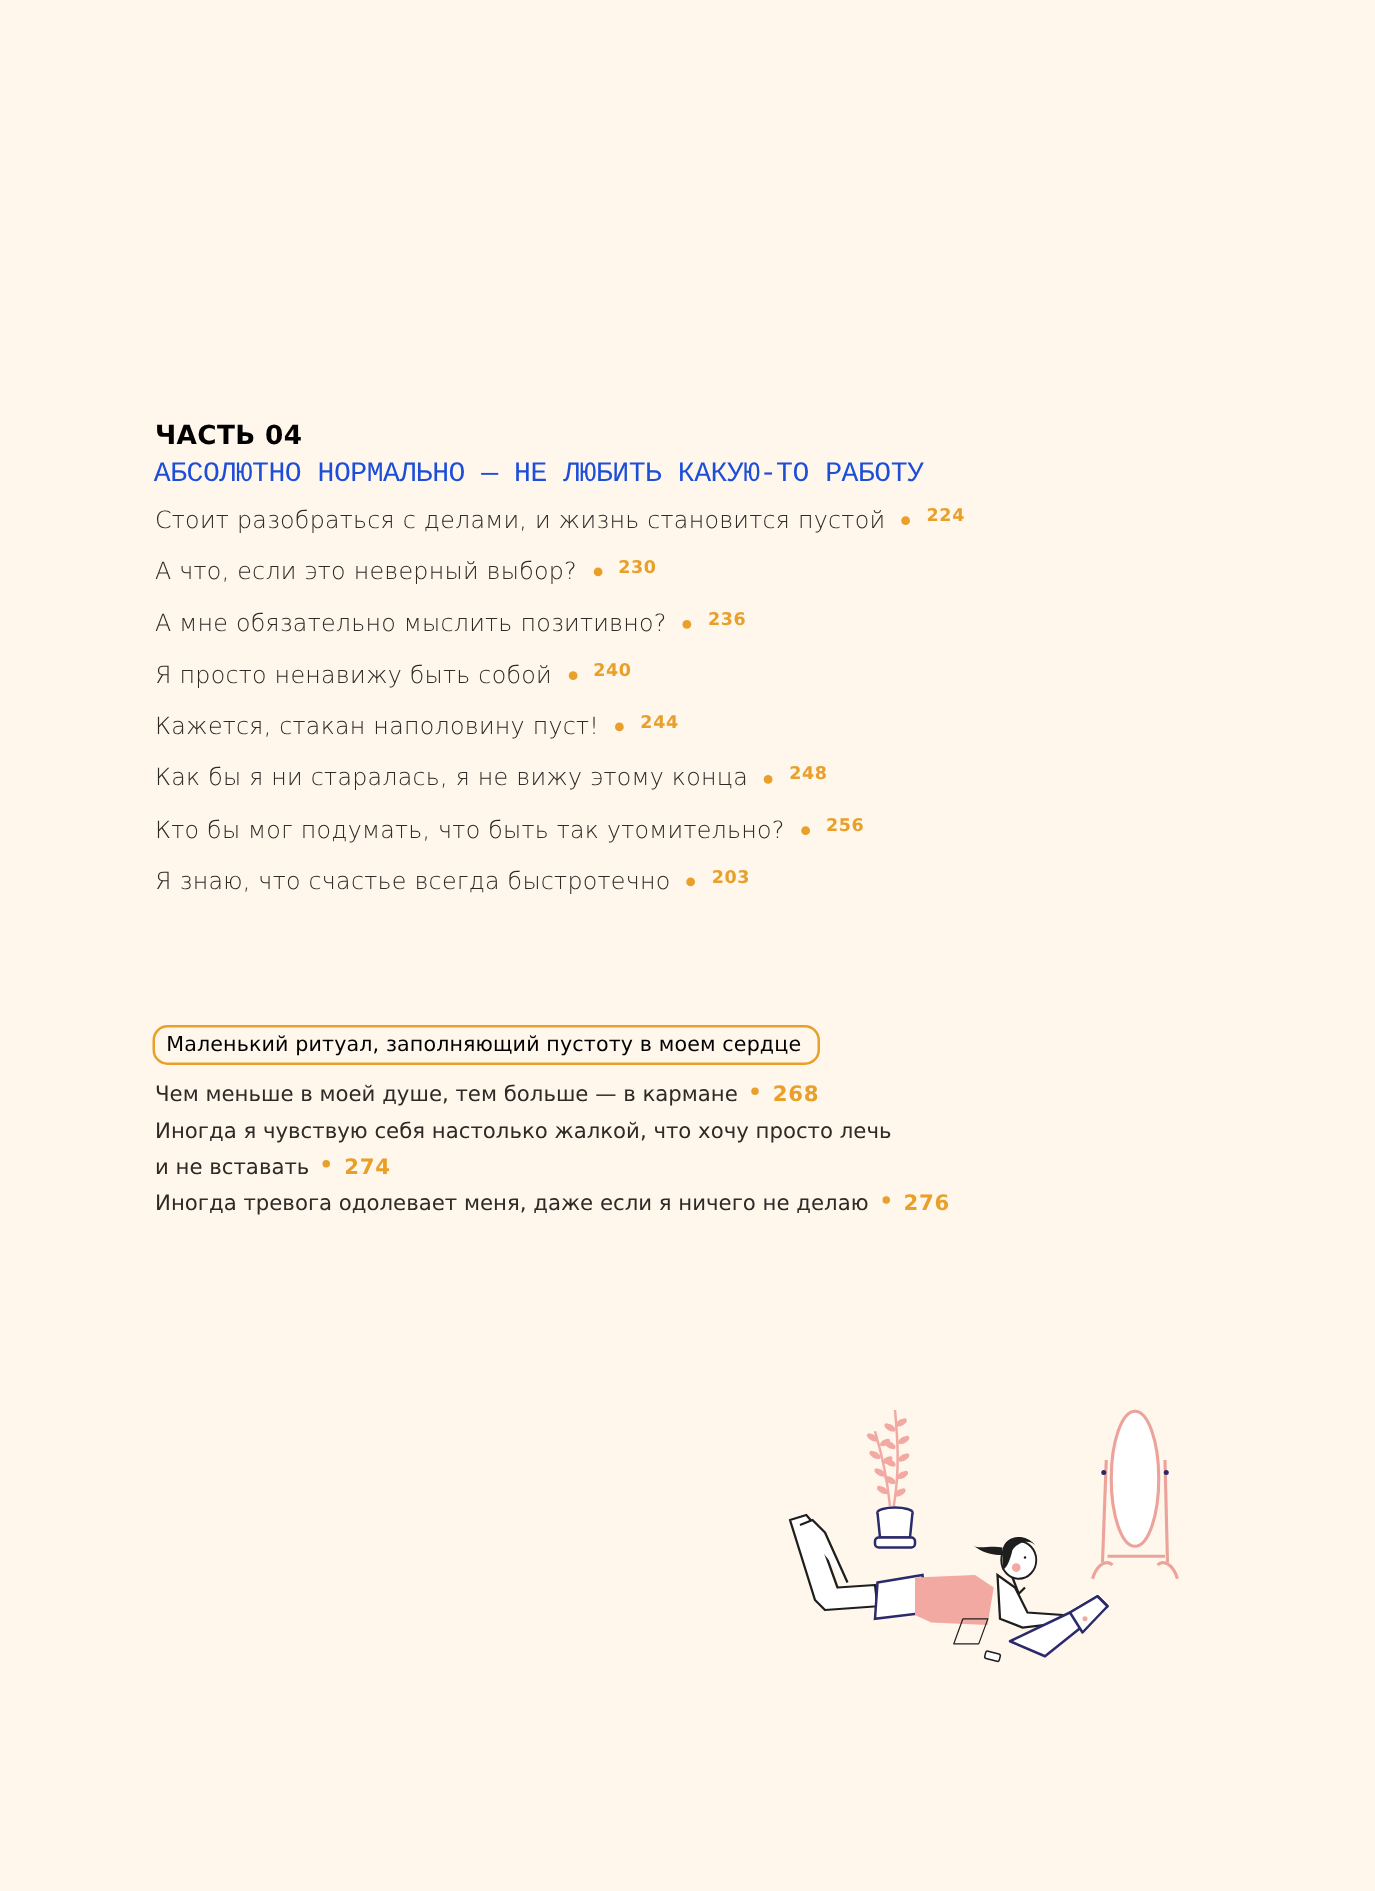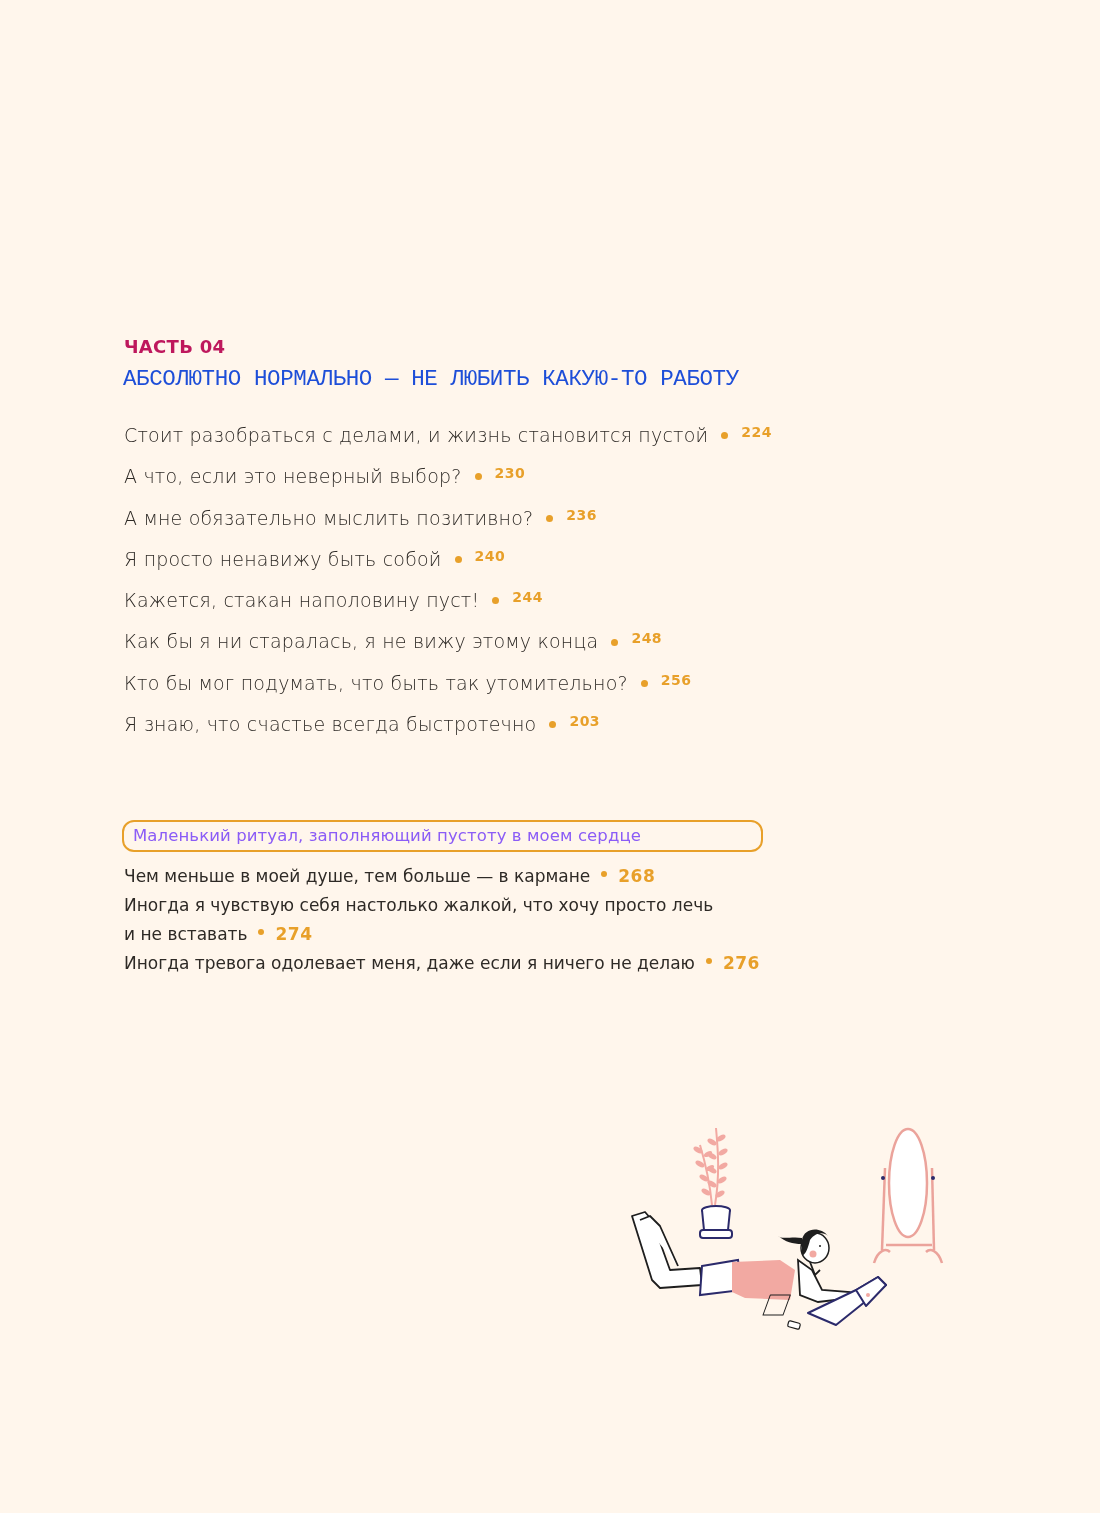--- a/index.html
+++ b/index.html
@@ -18,38 +18,38 @@
       position: absolute;
       left: 0; top: 0;
       width: 1100px; height: 1513px;
     }
     .part-label {
       position: absolute;
       left: 124px;
       top: 336px;
       font-family: "DejaVu Sans", sans-serif;
       font-weight: bold;
-      font-size: 18px;
+      font-size: 21px;
       letter-spacing: 0.3px;
-      color: #be185d;
+      color: #000000;
     }
     .part-title {
       position: absolute;
       left: 123px;
       top: 366px;
       font-family: Liberation Mono, monospace;
       font-size: 22.5px;
       letter-spacing: -0.4px;
       color: #1d4ed8;
       white-space: nowrap;
     }
     .toc-list {
       position: absolute;
       left: 124px;
-      top: 424px;
+      top: 405px;
       list-style: none;
     }
     .toc-item {
       height: 41.3px;
       font-size: 19px;
       letter-spacing: 0.2px;
       font-family: "DejaVu Sans", sans-serif;
       font-weight: 300;
       color: #2e2a26;
       white-space: nowrap;
@@ -70,24 +70,24 @@
       font-weight: bold;
       color: #E8A02A;
       font-size: 14px;
       letter-spacing: 0.5px;
     }
     .ritual-box {
       position: absolute;
       left: 122px;
       top: 820px;
       height: 32px;
-      width: 641px;
+      width: 534px;
       border: 2.5px solid #E8A02A;
       border-radius: 12px;
-      color: #8b5cf6;
+      color: #000000;
       font-size: 16.5px;
       font-family: "DejaVu Sans", sans-serif;
       padding: 4px 0 0 9px;
       white-space: nowrap;
       letter-spacing: 0.1px;
     }
     .ritual-list {
       position: absolute;
       left: 124px;
       top: 862px;

